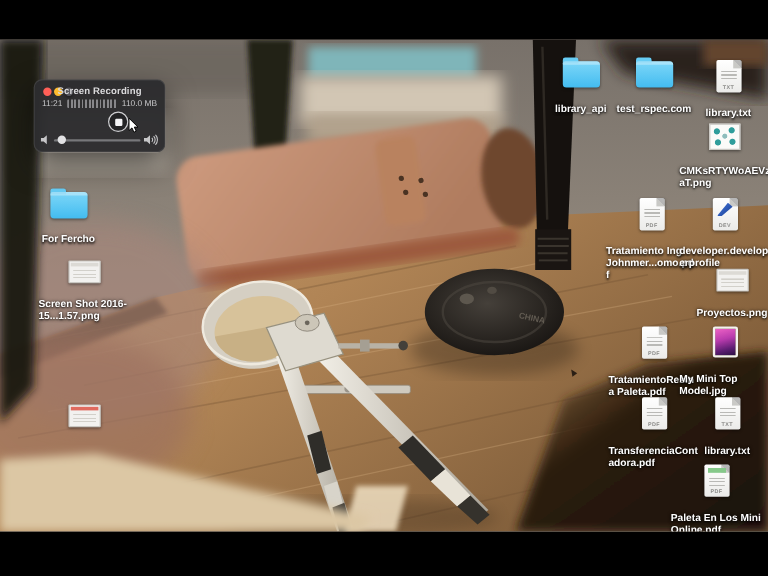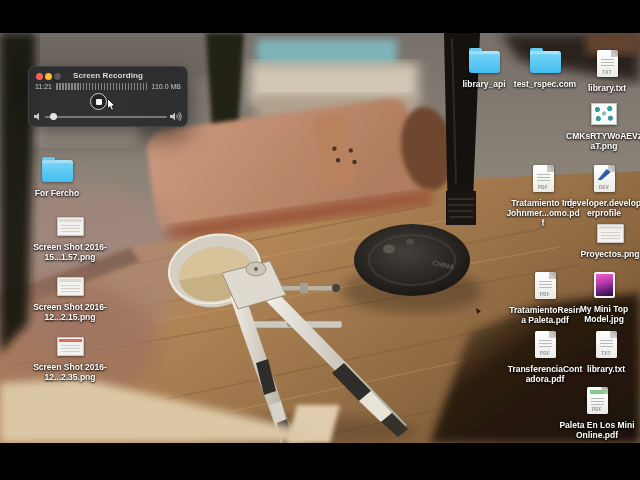--- a/index.html
+++ b/index.html
@@ -4,21 +4,21 @@
 <style>
   html,body{margin:0;padding:0;background:#000;}
   *{box-sizing:border-box;}
   #stage{position:relative;width:640px;height:480px;background:#000;overflow:hidden;
          font-family:"Liberation Sans",sans-serif;}
   #desktop{position:absolute;left:0;top:33px;width:640px;height:410px;overflow:hidden;background:#8a8177;}
   #wall{position:absolute;left:0;top:0;}
 
   
   .dicon{position:absolute;width:78px;display:flex;flex-direction:column;align-items:center;z-index:4;cursor:default;}
-  .dicon .lbl{margin-top:6px;font-size:8.5px;line-height:1.18;font-weight:700;color:#fff;text-align:center;
+  .dicon .lbl{margin-top:12px;font-size:8.5px;line-height:1.18;font-weight:700;color:#fff;
               max-width:76px;overflow-wrap:anywhere;
               text-shadow:0 1px 2px rgba(0,0,0,.9),0 0 3px rgba(0,0,0,.65);}
   .g{position:relative;filter:drop-shadow(0 1px 1.5px rgba(0,0,0,.45));flex:none;}
   .g-folder{width:31px;height:22px;background:linear-gradient(180deg,#7ed7f8,#43bcf0);border-radius:2px 3px 3px 3px;}
   .g-folder::before{content:"";position:absolute;top:-3px;left:0;width:13px;height:5px;background:#67cdf5;border-radius:2px 2px 0 0;}
   .g-folder::after{content:"";position:absolute;top:0;left:0;right:0;height:3px;background:rgba(255,255,255,.35);border-radius:2px 3px 0 0;}
   .g-page{width:21px;height:27px;background:linear-gradient(180deg,#ffffff,#ebebe9);border-radius:1.5px;}
   .g-page::before{content:"";position:absolute;top:0;right:0;width:7px;height:7px;
                   background:linear-gradient(225deg,rgba(0,0,0,.28) 0 49%,#c9c9c6 49%);}
   .g-page .lines{position:absolute;left:4px;right:4px;top:9px;height:9px;
@@ -43,21 +43,21 @@
   .g-diagram::before{content:"";position:absolute;inset:1px;background:
     radial-gradient(circle at 20% 25%,#2f9d9b 2.2px,transparent 2.9px),
     radial-gradient(circle at 76% 20%,#2f9d9b 2.2px,transparent 2.9px),
     radial-gradient(circle at 24% 76%,#2f9d9b 2.2px,transparent 2.9px),
     radial-gradient(circle at 79% 73%,#2f9d9b 2.2px,transparent 2.9px),
     radial-gradient(circle at 50% 47%,#8fbdbc 1.8px,transparent 2.4px);}
   .g-photo{width:21px;height:26px;border:2px solid #f4f2ee;border-radius:2px;
            background:linear-gradient(165deg,#ee62c6 0%,#b83bad 40%,#5c1d72 75%,#2c0f45 100%);}
 
   
-  #recorder{position:absolute;left:28px;top:66px;width:160px;height:61px;z-index:6;
+  #recorder{position:absolute;left:28px;top:66px;width:110px;height:61px;z-index:6;
             background:rgba(44,44,46,.97);border:1px solid rgba(255,255,255,.09);
             border-radius:7px;box-shadow:0 10px 24px rgba(0,0,0,.55);}
   .tl{position:absolute;top:6px;width:7px;height:7px;border-radius:50%;}
   .tl.r{left:7px;background:#ff5f57;}
   .tl.y{left:16px;background:#febc2e;}
   .tl.g{left:25px;background:#55555a;}
   #rec-title{position:absolute;top:3.5px;left:0;width:100%;text-align:center;
              font-size:8px;font-weight:700;color:#d9d9db;letter-spacing:.1px;}
   #meter-row{position:absolute;top:16px;left:6px;right:6px;display:flex;align-items:center;gap:4px;}
   #meter-row .t{font-size:7px;color:#c9c9cb;white-space:nowrap;}
@@ -245,27 +245,22 @@
     </div>
 
     <div class="dicon" style="left:18px;top:127px">
       <span class="g g-folder"></span>
       <span class="lbl">For Fercho</span>
     </div>
     <div class="dicon" style="left:31px;top:184px">
       <span class="g g-shot"></span>
       <span class="lbl">Screen Shot 2016-15...1.57.png</span>
     </div>
-    <div class="dicon" style="left:31px;top:244px">
-      <span class="g g-shot"></span>
-      <span class="lbl">Screen Shot 2016-12...2.15.png</span>
-    </div>
     <div class="dicon" style="left:31px;top:304px">
       <span class="g g-shot red"></span>
-      <span class="lbl">Screen Shot 2016-12...2.35.png</span>
     </div>
 
     <div class="dicon" style="left:445px;top:18px">
       <span class="g g-folder"></span>
       <span class="lbl">library_api</span>
     </div>
     <div class="dicon" style="left:506px;top:18px">
       <span class="g g-folder"></span>
       <span class="lbl">test_rspec.com</span>
     </div>

